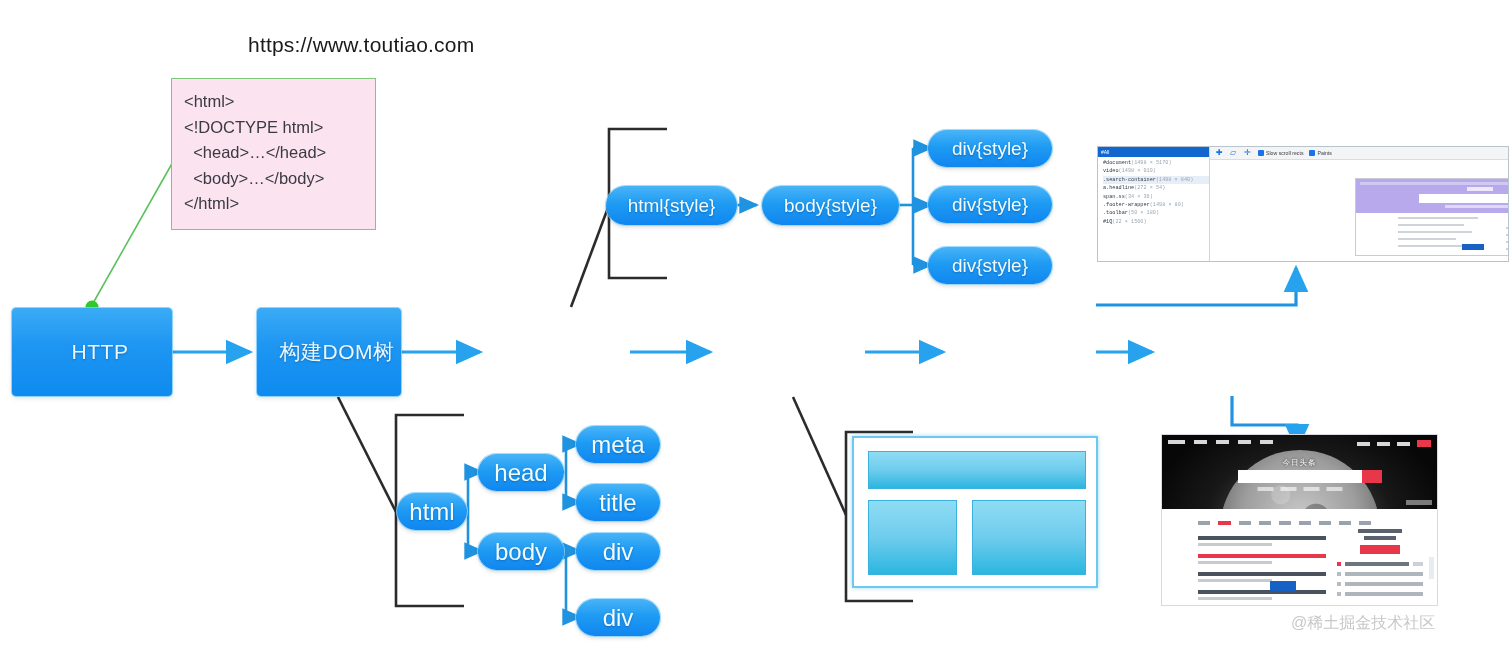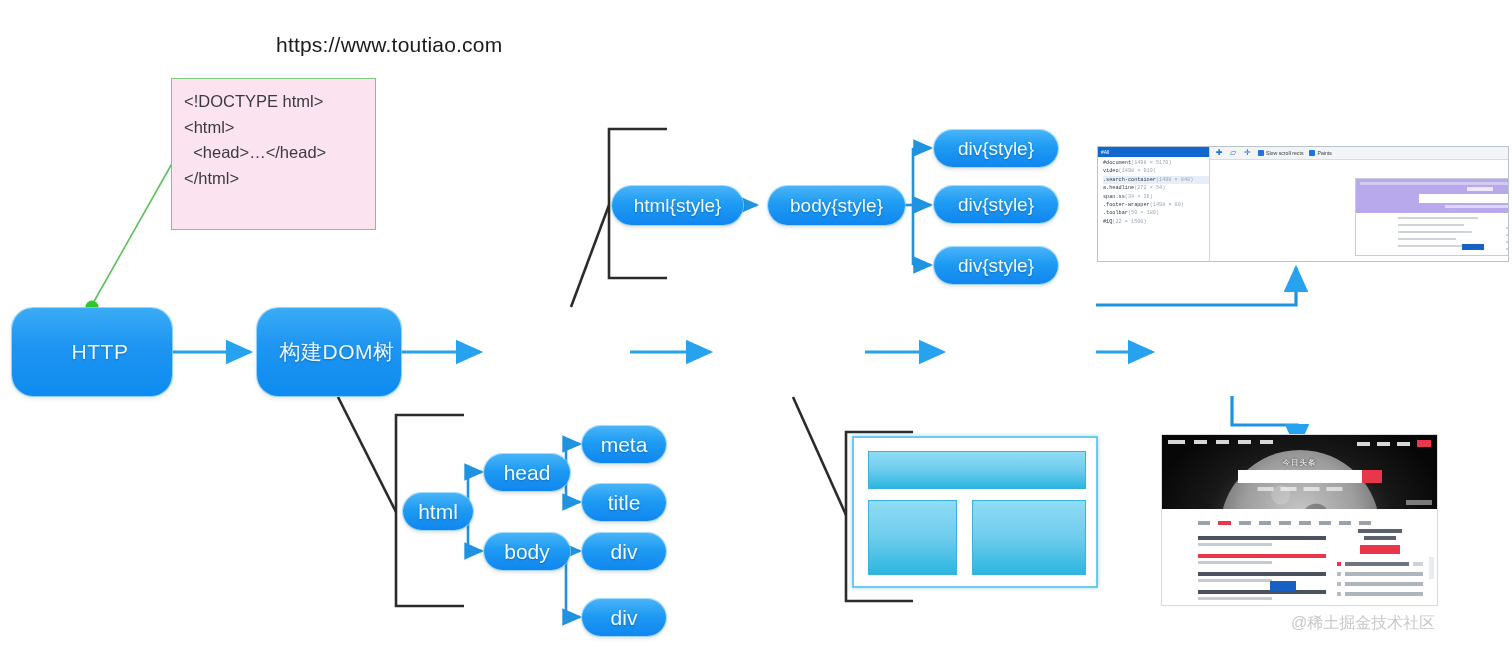--- a/index.html
+++ b/index.html
@@ -23,21 +23,20 @@
   }
 
   
   .url-label {
     position: absolute;
     left: 248px; top: 33px;
     font-size: 21px;
     color: #1a1a1a;
     letter-spacing: .2px;
     white-space: nowrap;
-    margin-left: 28px;
   }
 
   
   .code-card {
     position: absolute;
     left: 171px; top: 78px;
     width: 205px; height: 152px;
     background: #fbe4f0;
     border: 1.6px solid #7ec87e;
     padding: 10px 0 0 12px;
@@ -45,21 +44,21 @@
   .code-card .line {
     font-size: 16.5px;
     line-height: 25.5px;
     color: #3a3a44;
     white-space: pre;
   }
 
   
   .flow-box {
     position: absolute;
-    border-radius: 21px;
+    border-radius: 4px;
     background: linear-gradient(180deg, #3aabf5 0%, #1e96f2 42%, #0e8bf0 100%);
     box-shadow: 0 0 0 1px rgba(125,205,255,.85), 0 2px 5px rgba(0,0,0,.13);
     display: flex;
     align-items: center;
     justify-content: center;
     color: #eaf7ff;
     font-size: 21px;
     letter-spacing: .5px;
     text-shadow: 0 1px 2px rgba(0,40,80,.35);
     user-select: none;
@@ -73,23 +72,22 @@
     background: linear-gradient(180deg, #49b4f7 0%, #1e9bf3 45%, #1086ef 100%);
     box-shadow: 0 0 0 1px rgba(140,212,255,.8), 0 2px 4px rgba(0,0,0,.16);
     display: flex;
     align-items: center;
     justify-content: center;
     color: #f2fbff;
     font-size: 19px;
     text-shadow: 0 1px 2px rgba(0,40,80,.35);
     user-select: none;
     white-space: nowrap;
-    margin-left: 6px;
-  }
-  .pill.small { font-size: 21px; }
+  }
+  .pill.small { font-size: 24px; }
 
   
   .wire-frame {
     position: absolute;
     left: 852px; top: 436px;
     width: 246px; height: 152px;
     border: 2px solid #6fc9ee;
     background: #ffffff;
     box-shadow: 0 0 4px rgba(120,200,240,.7);
   }
@@ -307,23 +305,24 @@
       <line x1="566" y1="502" x2="580" y2="502" marker-end="url(#ah-sm)"></line>
       <path d="M566,551 L566,617"></path>
       <line x1="566" y1="551" x2="580" y2="551" marker-end="url(#ah-sm)"></line>
       <line x1="566" y1="617" x2="580" y2="617" marker-end="url(#ah-sm)"></line>
     </g>
   </svg>
 
   <div class="url-label">https://www.toutiao.com</div>
 
   <div class="code-card">
+    <div class="line">&lt;html&gt;</div>
     <div class="line">&lt;!DOCTYPE html&gt;</div>
-    <div class="line">&lt;html&gt;</div>
     <div class="line">  &lt;head&gt;…&lt;/head&gt;</div>
+    <div class="line">  &lt;body&gt;…&lt;/body&gt;</div>
     <div class="line">&lt;/html&gt;</div>
   </div>
 
   <div class="flow-box" style="left:12px;  top:308px; width:160px; height:88px;">HTTP</div>
   <div class="flow-box" style="left:257px; top:308px; width:144px; height:88px;">构建DOM树</div>
 
   <div class="pill" style="left:606px; top:186px; width:131px; height:39px;">html{style}</div>
   <div class="pill" style="left:762px; top:186px; width:137px; height:39px;">body{style}</div>
   <div class="pill" style="left:928px; top:130px; width:124px; height:37px;">div{style}</div>
   <div class="pill" style="left:928px; top:186px; width:124px; height:37px;">div{style}</div>

